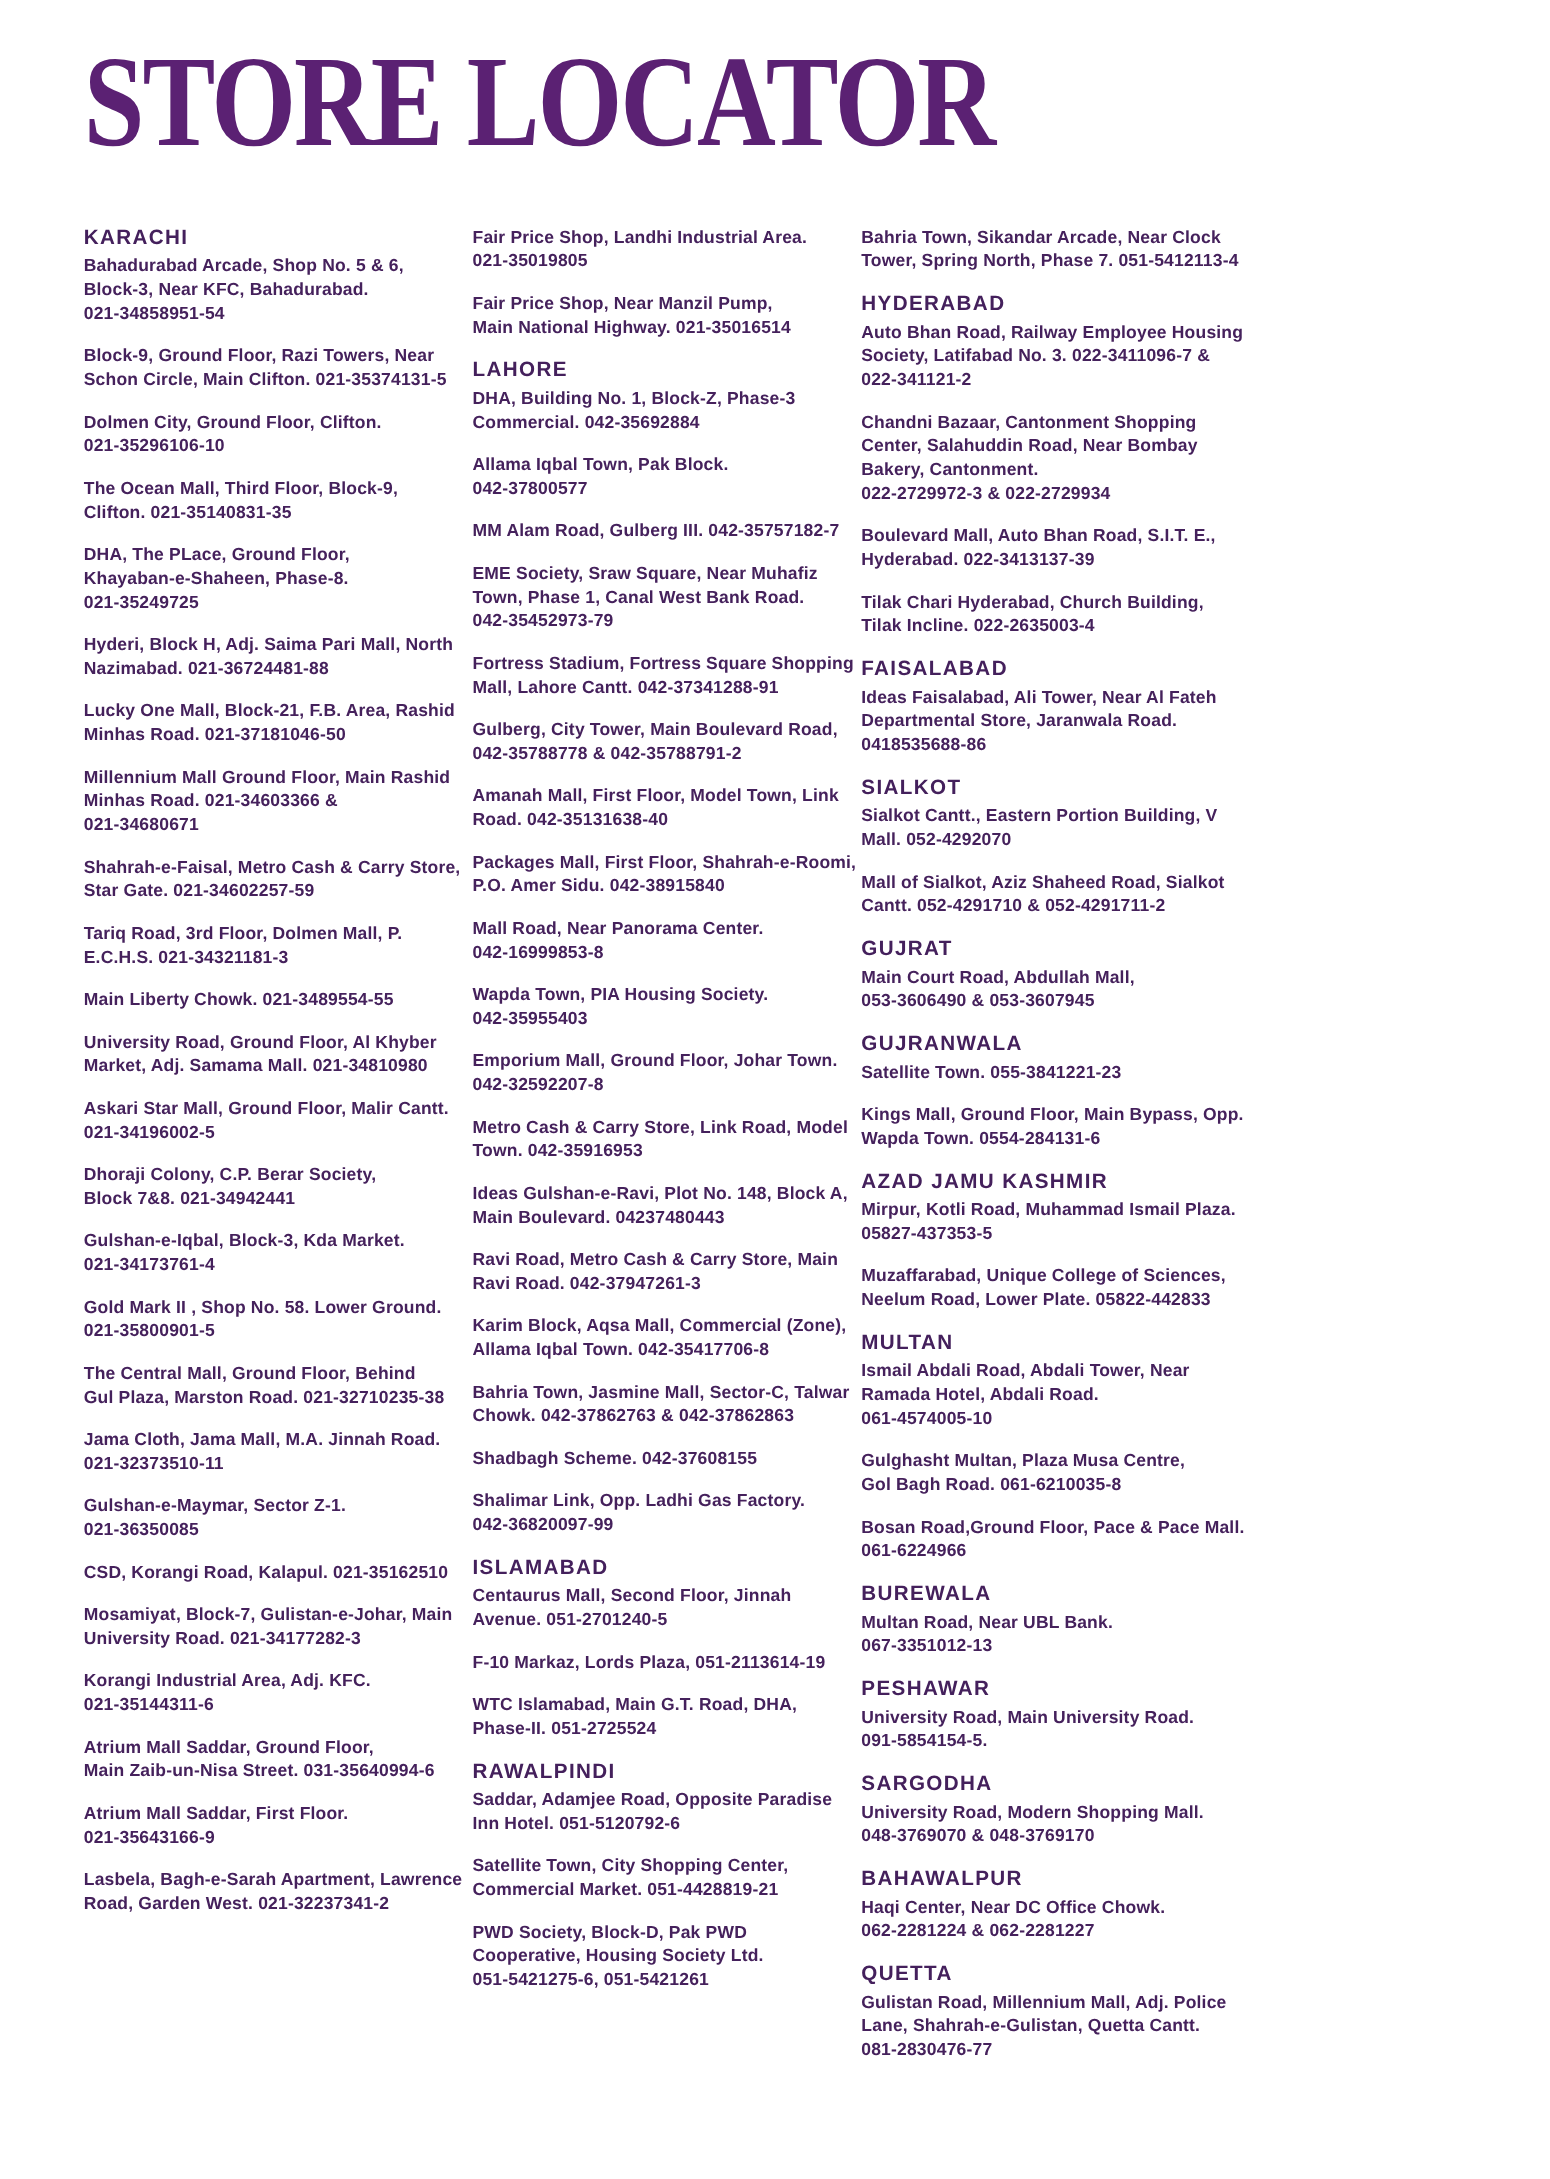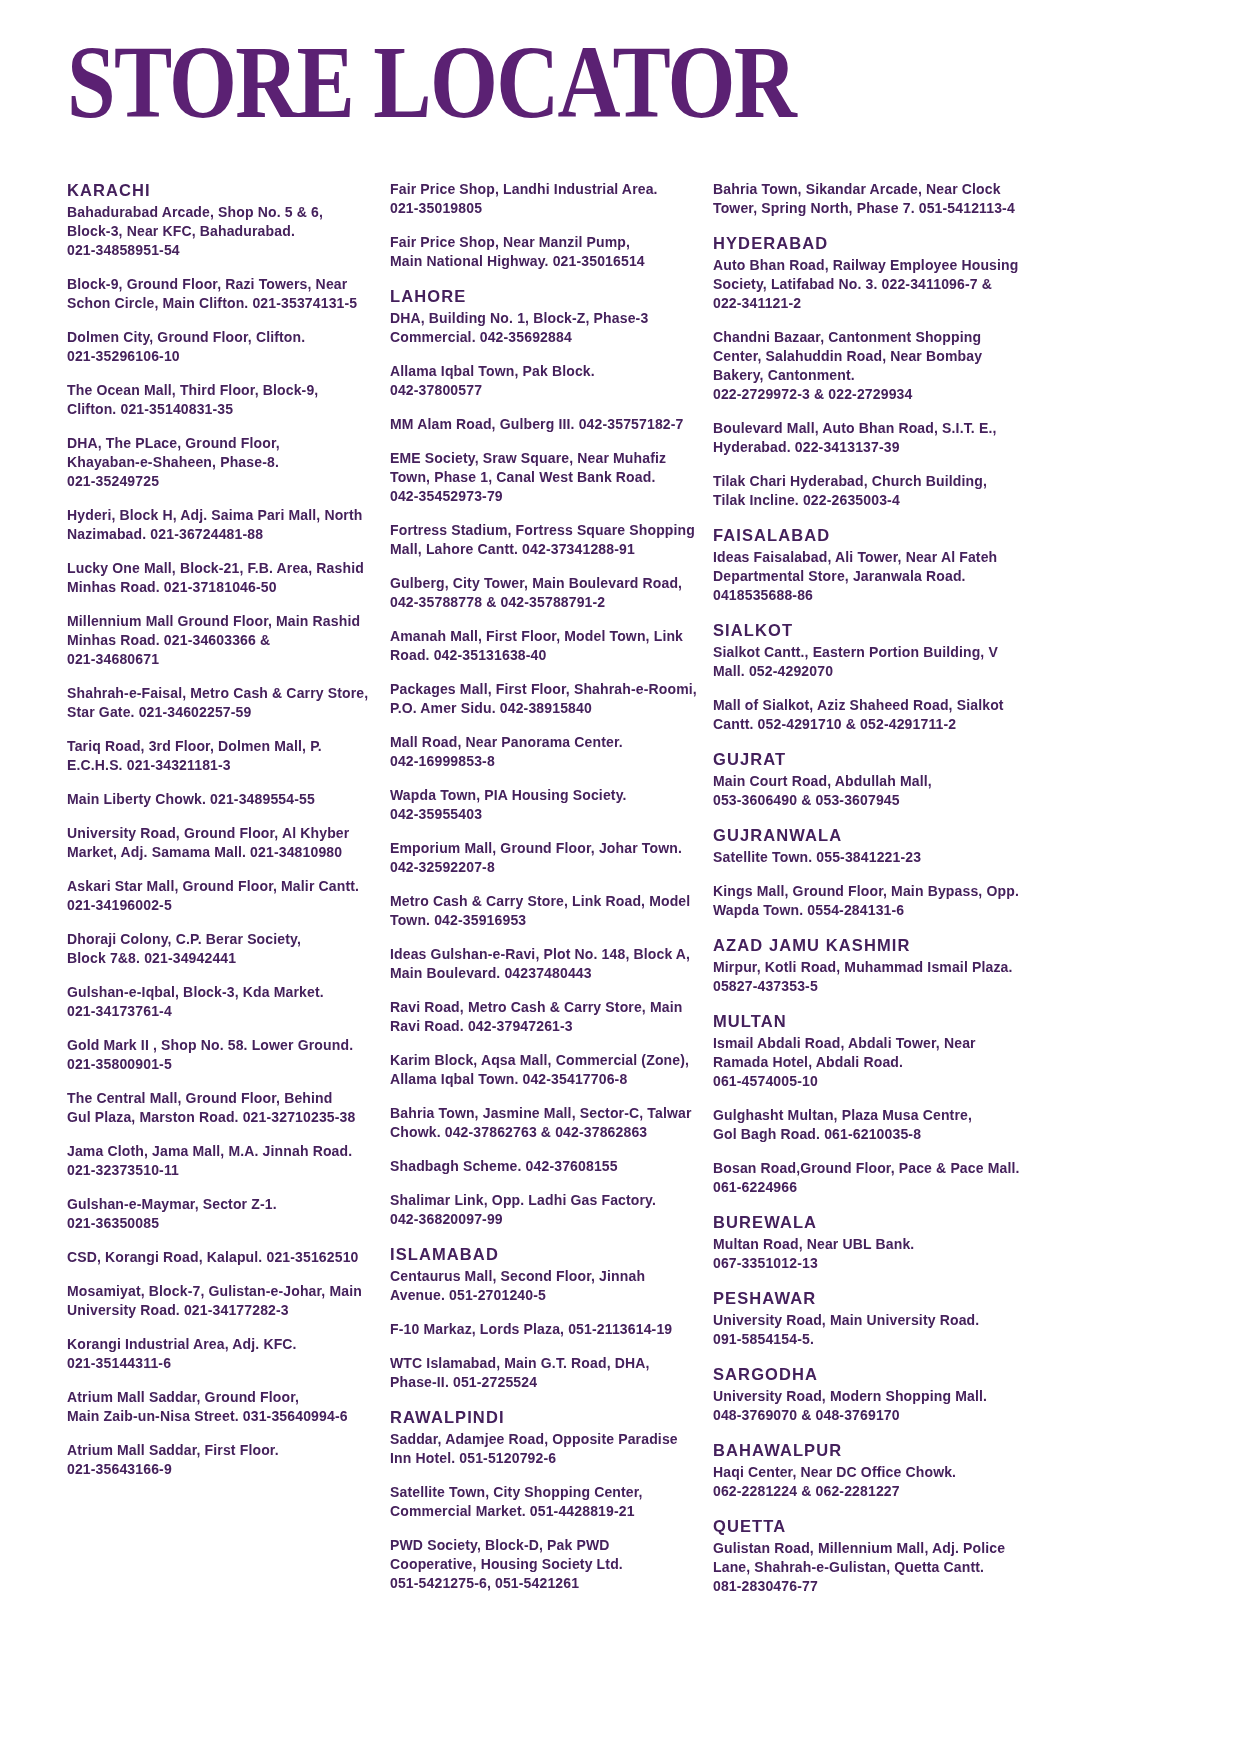--- a/index.html
+++ b/index.html
@@ -25,21 +25,21 @@
     line-height: 1.0;
     color: #5B2173;
     margin: 0 0 46px 0;
     transform: scaleX(0.84);
     transform-origin: left center;
     white-space: nowrap;
     letter-spacing: -2px;
   }
   .columns {
     display: flex;
-    gap: 20px;
+    gap: 8px;
     align-items: flex-start;
   }
   .col {
     flex: 0 0 303px;
     width: 303px;
   }
   .city {
     font-size: 16.5px;
     font-weight: 700;
     letter-spacing: 1.1px;
@@ -108,20 +108,22 @@
 021-36350085</div>
         <div class="entry">CSD, Korangi Road, Kalapul. 021-35162510</div>
         <div class="entry">Mosamiyat, Block-7, Gulistan-e-Johar, Main
 University Road. 021-34177282-3</div>
         <div class="entry">Korangi Industrial Area, Adj. KFC.
 021-35144311-6</div>
         <div class="entry">Atrium Mall Saddar, Ground Floor,
 Main Zaib-un-Nisa Street. 031-35640994-6</div>
         <div class="entry">Atrium Mall Saddar, First Floor.
 021-35643166-9</div>
+        <div class="entry">Lasbela, Bagh-e-Sarah Apartment, Lawrence
+Road, Garden West. 021-32237341-2</div>
       </div>
     <div class="col">
         <div class="entry">Fair Price Shop, Landhi Industrial Area.
 021-35019805</div>
         <div class="entry">Fair Price Shop, Near Manzil Pump,
 Main National Highway. 021-35016514</div>
         <div class="city">LAHORE</div>
         <div class="entry">DHA, Building No. 1, Block-Z, Phase-3
 Commercial. 042-35692884</div>
         <div class="entry">Allama Iqbal Town, Pak Block.
@@ -199,20 +201,22 @@
         <div class="city">GUJRAT</div>
         <div class="entry">Main Court Road, Abdullah Mall,
 053-3606490 &amp; 053-3607945</div>
         <div class="city">GUJRANWALA</div>
         <div class="entry">Satellite Town. 055-3841221-23</div>
         <div class="entry">Kings Mall, Ground Floor, Main Bypass, Opp.
 Wapda Town. 0554-284131-6</div>
         <div class="city">AZAD JAMU KASHMIR</div>
         <div class="entry">Mirpur, Kotli Road, Muhammad Ismail Plaza.
 05827-437353-5</div>
+        <div class="entry">Muzaffarabad, Unique College of Sciences,
+Neelum Road, Lower Plate. 05822-442833</div>
         <div class="city">MULTAN</div>
         <div class="entry">Ismail Abdali Road, Abdali Tower, Near
 Ramada Hotel, Abdali Road.
 061-4574005-10</div>
         <div class="entry">Gulghasht Multan, Plaza Musa Centre,
 Gol Bagh Road. 061-6210035-8</div>
         <div class="entry">Bosan Road,Ground Floor, Pace &amp; Pace Mall.
 061-6224966</div>
         <div class="city">BUREWALA</div>
         <div class="entry">Multan Road, Near UBL Bank.

